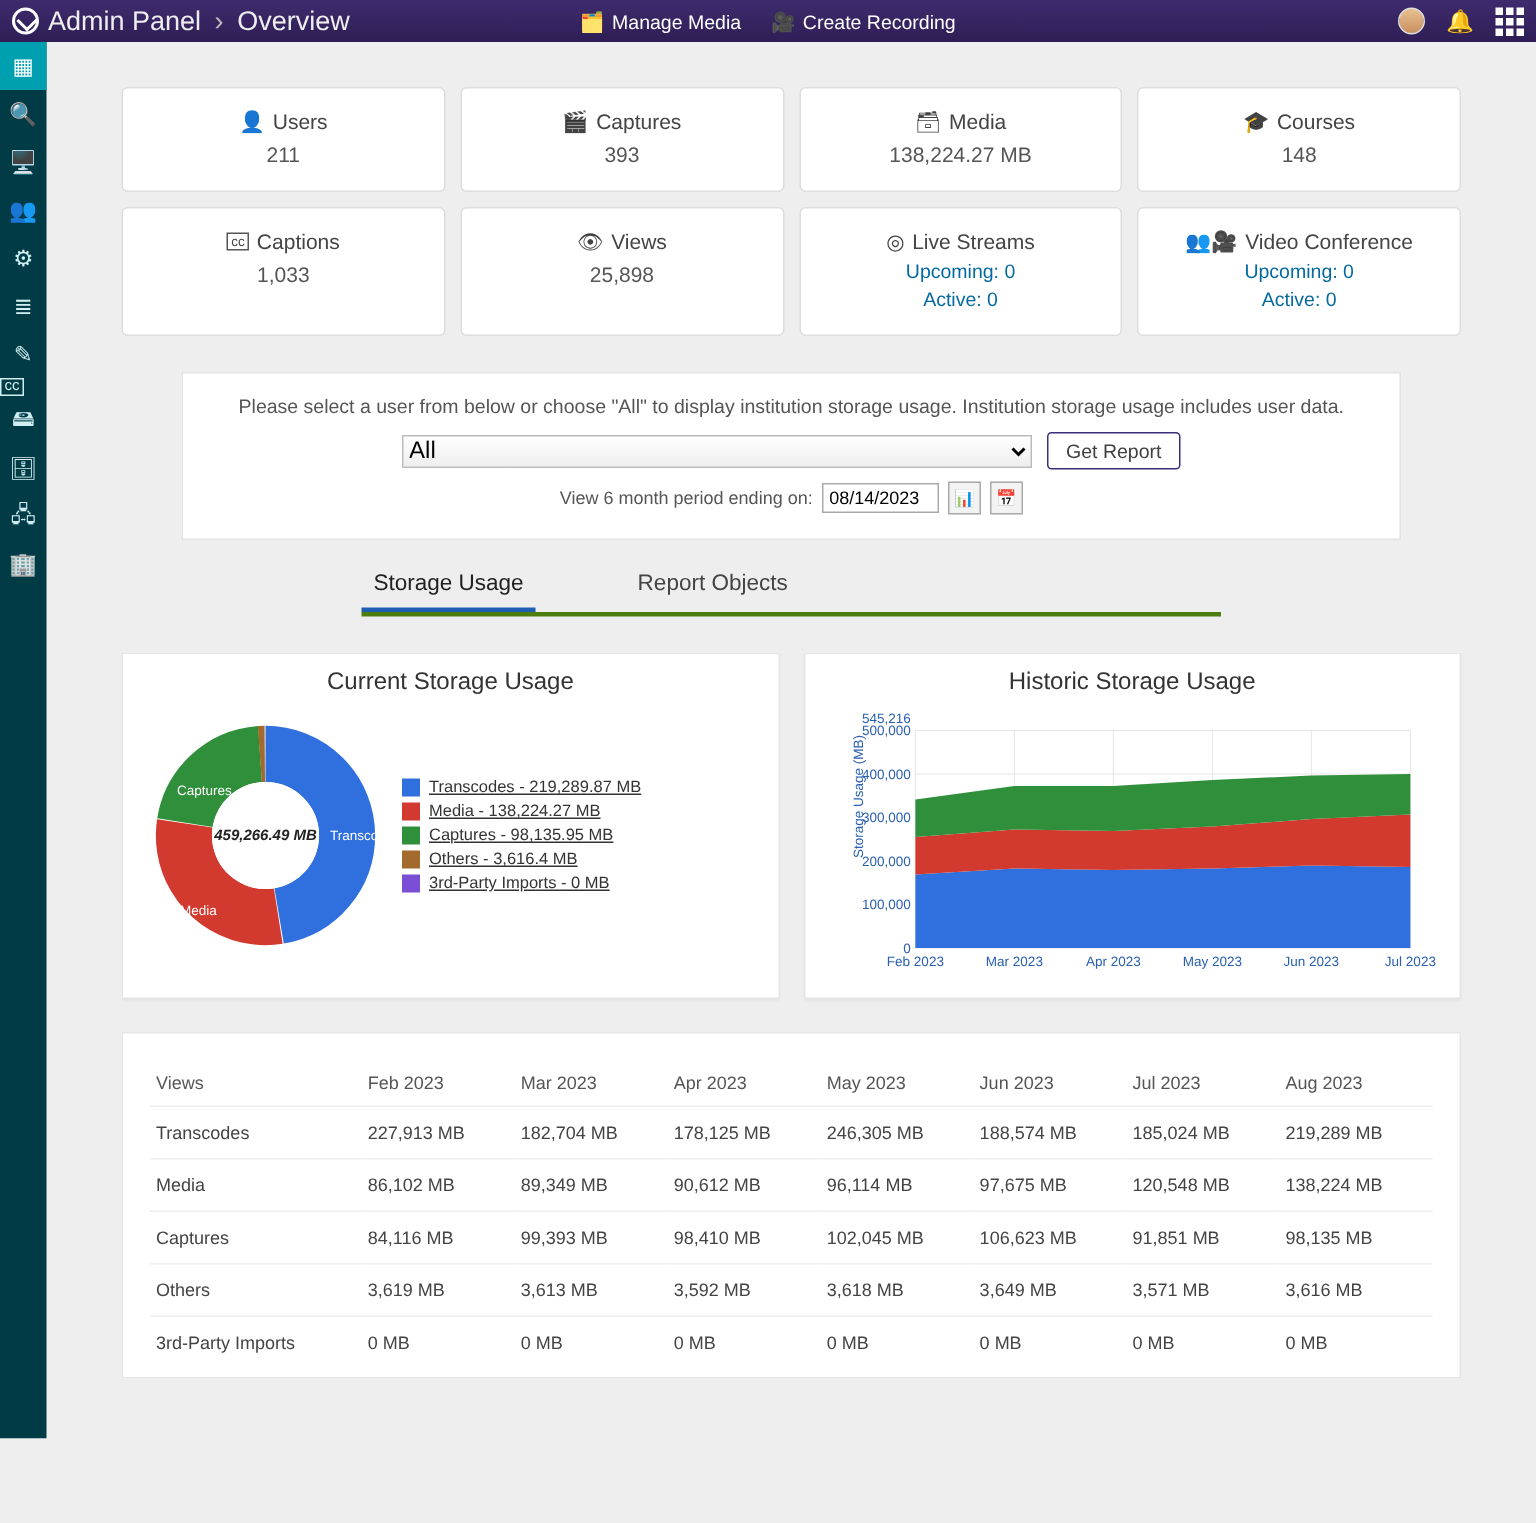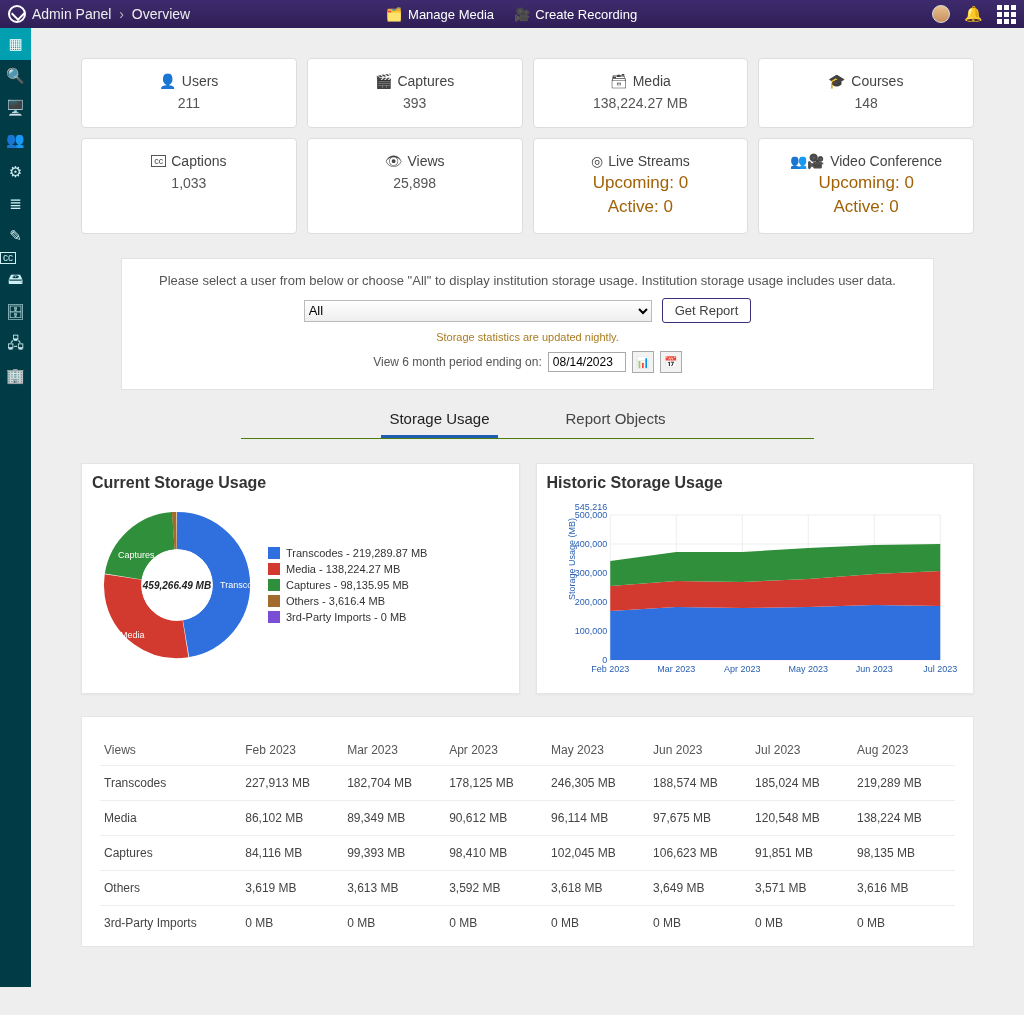--- a/index.html
+++ b/index.html
@@ -1,65 +1,65 @@
 <!DOCTYPE html>
 <html><head>
 <meta charset="utf-8">
 <style>
   * { box-sizing: border-box; margin: 0; padding: 0; }
   body { font-family: "Segoe UI", Arial, sans-serif; background:#eeeeee; color:#333; font-size:13px; width:1024px; }
   
   .topbar { height:28px; background:linear-gradient(#3e2b6e,#2e1e55); color:#fff; display:flex; align-items:center; padding:0 8px; }
   .topbar .logo { width:18px; height:18px; border:2px solid #fff; border-radius:50%; margin-right:6px; position:relative; }
   .topbar .logo::after{content:""; position:absolute; width:8px; height:8px; border:2px solid #fff; border-left:none; border-top:none; transform:rotate(45deg); left:3px; top:2px;}
-  .breadcrumb { font-size:14px; font-weight:500; color:#eee; }
+  .breadcrumb { font-size:18px; font-weight:500; color:#eee; }
   .breadcrumb .sep{margin:0 4px; color:#bbb;}
   .topcenter { position:absolute; left:50%; transform:translateX(-50%); display:flex; gap:20px; }
   .toplink { display:flex; align-items:center; gap:5px; font-size:13px; color:#fff; cursor:pointer;}
   .topright { margin-left:auto; display:flex; align-items:center; gap:14px; }
   .avatar { width:18px; height:18px; border-radius:50%; background:linear-gradient(#e8c090,#c89060); border:1px solid #ddd;}
   .bell { font-size:15px; color:#fff; }
   .grid-apps { display:grid; grid-template-columns:repeat(3,5px); grid-template-rows:repeat(3,5px); gap:2px;}
   .grid-apps span{background:#fff;}
   
   .layout { display:flex; }
   .sidebar { width:31px; background:#003b46; padding-top:0; display:flex; flex-direction:column; }
   .sidebar .item { height:32px; display:flex; align-items:center; justify-content:center; color:#cfeff2; cursor:pointer; font-size:15px;}
   .sidebar .item.active { background:#00a0b0; color:#fff;}
   .main { flex:1; padding:30px 50px 40px 50px; }
   
   .cards { display:grid; grid-template-columns:repeat(4,1fr); gap:10px; margin-bottom:10px;}
   .card { background:#fff; border:1px solid #ddd; border-radius:4px; text-align:center; padding:14px 8px 16px 8px;}
   .card .label { font-size:14px; color:#444; display:flex; align-items:center; justify-content:center; gap:5px;}
   .card .value { font-size:14px; color:#555; margin-top:6px;}
-  .card .sub { font-size:17px; color:#a16207; margin-top:4px;}
+  .card .sub { font-size:13px; color:#0369a1; margin-top:4px;}
   .ic{display:inline-block;}
   
   .filterbox { background:#fff; border:1px solid #e3e3e3; margin:24px 40px 0 40px; padding:14px 20px 16px 20px; text-align:center;}
   .filterbox .help{color:#555; font-size:13px; margin-bottom:10px;}
   .row-inline{display:flex; align-items:center; justify-content:center; gap:10px;}
-  select.userselect{width:348px; height:22px; font-size:13px; border:1px solid #bbb; background:linear-gradient(#fff,#eee);}
+  select.userselect{width:420px; height:22px; font-size:16px; border:1px solid #bbb; background:linear-gradient(#fff,#eee);}
   .btn-report{border:1px solid #3b2e7a; color:#404040; background:#fff; padding:4px 12px; border-radius:3px; font-size:13px; cursor:pointer;}
   .note{color:#a87b1f; font-size:11px; margin-top:8px;}
   .periodrow{margin-top:8px; font-size:12px; color:#555; display:flex; align-items:center; justify-content:center; gap:6px;}
   .dateinput{border:1px solid #aaa; padding:2px 4px; font-size:12px; width:78px; height:20px;}
   .datebtn{border:1px solid #aaa; background:#f3f3f3; width:22px; height:22px; display:inline-flex; align-items:center; justify-content:center; font-size:11px; cursor:pointer;}
   
-  .tabs{display:flex; justify-content:center; margin-top:14px; gap:60px; border-bottom:1px solid #4d7c0f;}
+  .tabs{display:flex; margin-top:14px; gap:60px; border-bottom:3px solid #4d7c0f;}
   .tab{padding:6px 8px 8px 8px; font-size:15px; color:#444; cursor:pointer;}
   .tab.active{border-bottom:3px solid #1e5fb3; color:#222;}
   
   .charts{display:flex; gap:16px; margin-top:24px;}
   .panel{background:#fff; border:1px solid #e5e5e5; flex:1; padding:10px; box-shadow:0 1px 2px rgba(0,0,0,.05);}
-  .panel h3{font-weight:700; font-size:16px; color:#333; margin-bottom:8px;}
+  .panel h3{text-align:center; font-weight:400; font-size:16px; color:#333; margin-bottom:8px;}
   .donut-wrap{display:flex; align-items:center; gap:6px;}
   .donut{position:relative; width:170px; height:170px;}
   .donut-center{position:absolute; inset:0; display:flex; align-items:center; justify-content:center; font-size:10px; font-weight:600; color:#222; pointer-events:none;font-style:italic;}
   .legend{font-size:11px; color:#333;}
-  .legend .row{display:flex; align-items:center; gap:6px; margin:4px 0;}
+  .legend .row{display:flex; align-items:center; gap:6px; margin:4px 0;text-decoration:underline;}
   .sw{width:12px; height:12px;}
   .tick{font-size:9px; fill:#2a5fb0;}
   .xtick{font-size:9px; fill:#2a60b0;}
   
   .tablepanel{background:#fff; border:1px solid #e5e5e5; margin-top:22px; padding:18px 18px 6px 18px;}
   table{width:100%; border-collapse:collapse; font-size:12px; color:#444;}
   th{ text-align:left; color:#555; font-weight:500; padding:8px 4px;}
   td{ padding:10px 4px; border-top:1px solid #eee;}
   .ylab{font-size:9px; fill:#2a5fb0;}
   .donutlabel{position:absolute; font-size:9px; color:#fff;}
@@ -185,21 +185,20 @@
     </div>
 
     <div class="filterbox">
       <div class="help">Please select a user from below or choose "All" to display institution storage usage. Institution storage usage includes user data.</div>
       <div class="row-inline">
         <select class="userselect">
           <option>All</option>
         </select>
         <button class="btn-report">Get Report</button>
       </div>
-      <div class="note">Storage statistics are updated nightly.</div>
       <div class="periodrow">
         <span>View 6 month period ending on:</span>
         <input class="dateinput" value="08/14/2023" style="">
         <span class="datebtn">📊</span>
         <span class="datebtn">📅</span>
       </div>
     </div>
 
     <div class="tabs" style="margin-left:160px; margin-right:160px;">
       <div class="tab active">Storage Usage</div>

